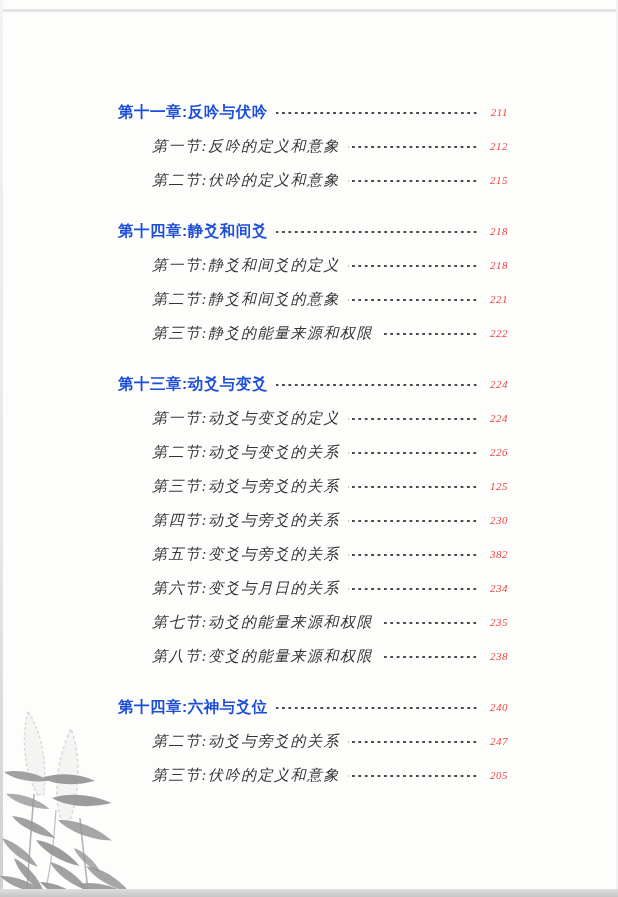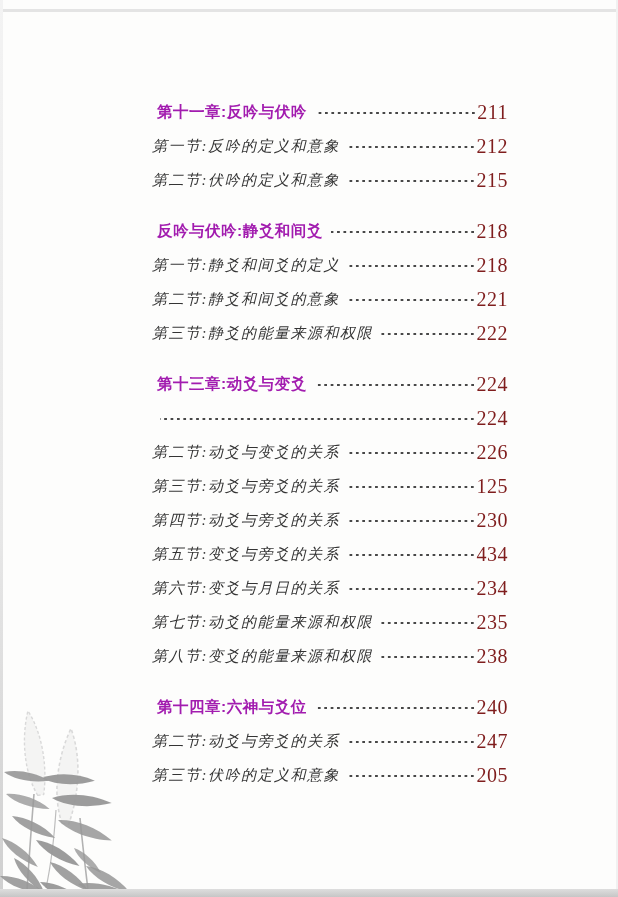--- a/index.html
+++ b/index.html
@@ -24,46 +24,46 @@
   .toc { position: absolute; left: 118px; top: 95px; width: 390px; }
   .chapter-block { margin-bottom: 17px; }
   .toc-row { display: flex; align-items: center; height: 34px; }
   .toc-row.section { padding-left: 34px; }
   .label { white-space: nowrap; }
   .label.chapter {
     font-family: "Liberation Sans", sans-serif;
     font-weight: 700;
     font-size: 15.5px;
     letter-spacing: 0.5px;
-    color: #a21caf;
-    margin-left: 39px;
+    color: #1d4ed8;
   }
   .label.section {
     font-family: "Liberation Serif", serif;
     font-style: italic;
     font-size: 15px;
     letter-spacing: 1.5px;
     color: #343434;
   }
   .leader {
     flex: 1;
     height: 14px;
     margin: 1px 1px 0 8px;
     background-image: radial-gradient(circle, #474747 1.05px, rgba(0,0,0,0) 1.5px);
     background-size: 6.4px 14px;
     background-repeat: repeat-x;
     background-position: right center;
   }
   .page-num {
     font-family: "Liberation Serif", serif;
-    font-size: 20px;
-    color: #7f1d1d;
+    font-size: 11px;
+    color: #ef4444;
     letter-spacing: 0.5px;
     min-width: 29px;
     text-align: right;
+    font-style: italic;
   }
 
   
   .decoration { position: absolute; left: -4px; top: 690px; width: 185px; height: 205px; z-index: 2; }
 </style>
 </head>
 <body>
 
 <div class="page">
 
@@ -116,21 +116,21 @@
           <span class="page-num">212</span>
         </div>
         <div class="toc-row section">
           <span class="label section">第二节:伏吟的定义和意象</span>
           <span class="leader"></span>
           <span class="page-num">215</span>
         </div>
       </div>
       <div class="chapter-block">
         <div class="toc-row chapter">
-          <span class="label chapter">反吟与伏吟:静爻和间爻</span>
+          <span class="label chapter">第十四章:静爻和间爻</span>
           <span class="leader"></span>
           <span class="page-num">218</span>
         </div>
         <div class="toc-row section">
           <span class="label section">第一节:静爻和间爻的定义</span>
           <span class="leader"></span>
           <span class="page-num">218</span>
         </div>
         <div class="toc-row section">
           <span class="label section">第二节:静爻和间爻的意象</span>
@@ -143,20 +143,21 @@
           <span class="page-num">222</span>
         </div>
       </div>
       <div class="chapter-block">
         <div class="toc-row chapter">
           <span class="label chapter">第十三章:动爻与变爻</span>
           <span class="leader"></span>
           <span class="page-num">224</span>
         </div>
         <div class="toc-row section">
+          <span class="label section">第一节:动爻与变爻的定义</span>
           <span class="leader"></span>
           <span class="page-num">224</span>
         </div>
         <div class="toc-row section">
           <span class="label section">第二节:动爻与变爻的关系</span>
           <span class="leader"></span>
           <span class="page-num">226</span>
         </div>
         <div class="toc-row section">
           <span class="label section">第三节:动爻与旁爻的关系</span>
@@ -164,21 +165,21 @@
           <span class="page-num">125</span>
         </div>
         <div class="toc-row section">
           <span class="label section">第四节:动爻与旁爻的关系</span>
           <span class="leader"></span>
           <span class="page-num">230</span>
         </div>
         <div class="toc-row section">
           <span class="label section">第五节:变爻与旁爻的关系</span>
           <span class="leader"></span>
-          <span class="page-num">434</span>
+          <span class="page-num">382</span>
         </div>
         <div class="toc-row section">
           <span class="label section">第六节:变爻与月日的关系</span>
           <span class="leader"></span>
           <span class="page-num">234</span>
         </div>
         <div class="toc-row section">
           <span class="label section">第七节:动爻的能量来源和权限</span>
           <span class="leader"></span>
           <span class="page-num">235</span>

